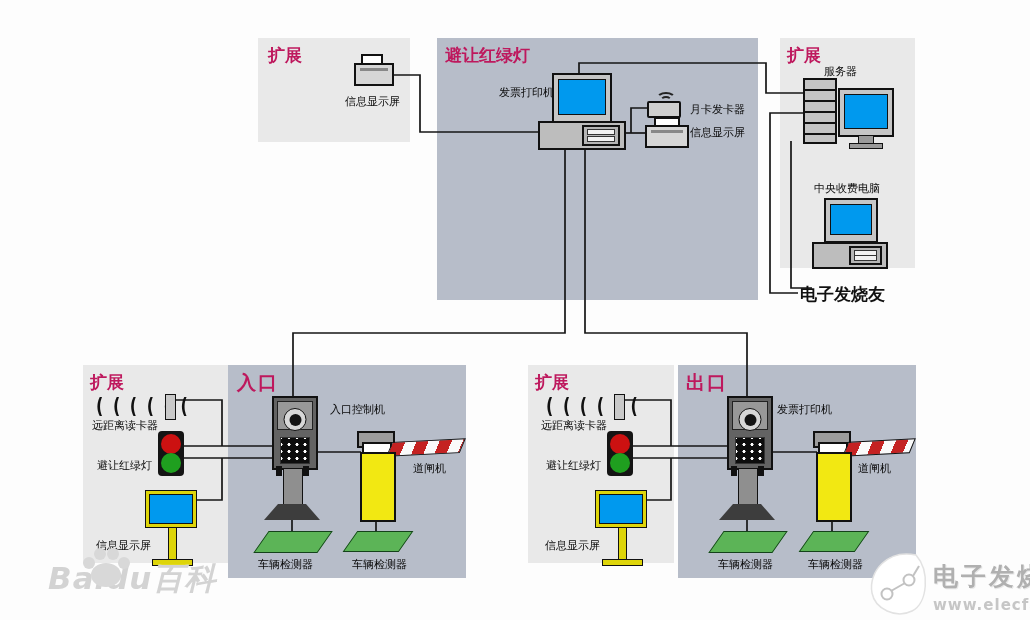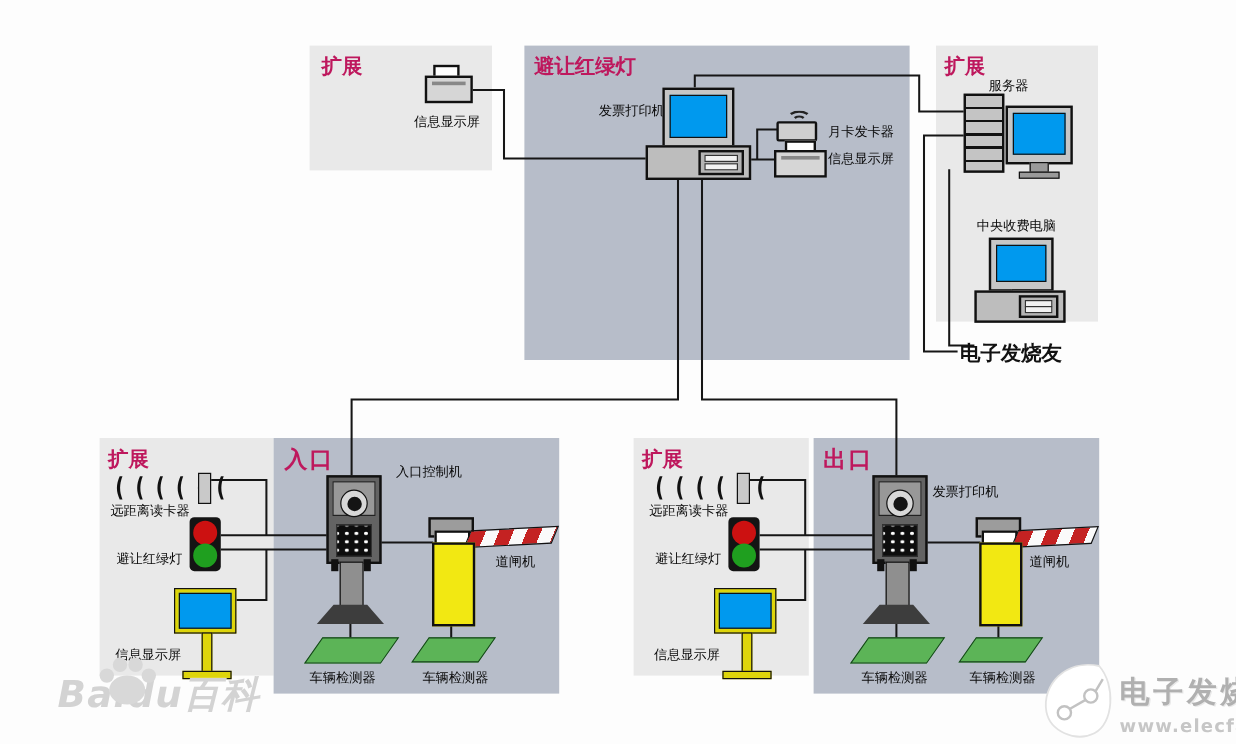--- a/index.html
+++ b/index.html
@@ -168,21 +168,21 @@
 
 <div class="ptitle big" style="left:237px;top:370px;">入口</div>
 <div class="dev ctrl" style="left:272px;top:396px;width:42px;height:70px;">
   <div class="cap">
       <div class="cam"></div>
     </div>
   <div class="pad"></div>
 </div>
 <div class="bolt" style="left:276px;top:466px;"></div>
 <div class="bolt" style="left:303px;top:466px;"></div>
-<div class="lbl" style="left:330px;top:386px;">入口控制机</div>
+<div class="lbl" style="left:330px;top:402px;">入口控制机</div>
 <div class="dev ped" style="left:283px;top:468px;width:18px;height:42px;"></div>
 <div class="dev tbase" style="left:264px;top:504px;"></div>
 
 <div class="dev gatecap" style="left:357px;top:431px;width:34px;height:13px;"></div>
 <div class="dev gatearm-base" style="left:362px;top:442px;width:26px;height:13px;"></div>
 <div class="dev gatearm" style="left:390px;top:440px;width:70px;height:13px;"></div>
 <div class="dev cab" style="left:360px;top:452px;width:32px;height:66px;"></div>
 <div class="lbl" style="left:413px;top:461px;">道闸机</div>
 
 <div class="dev det" style="left:261px;top:531px;width:62px;height:20px;"></div>

